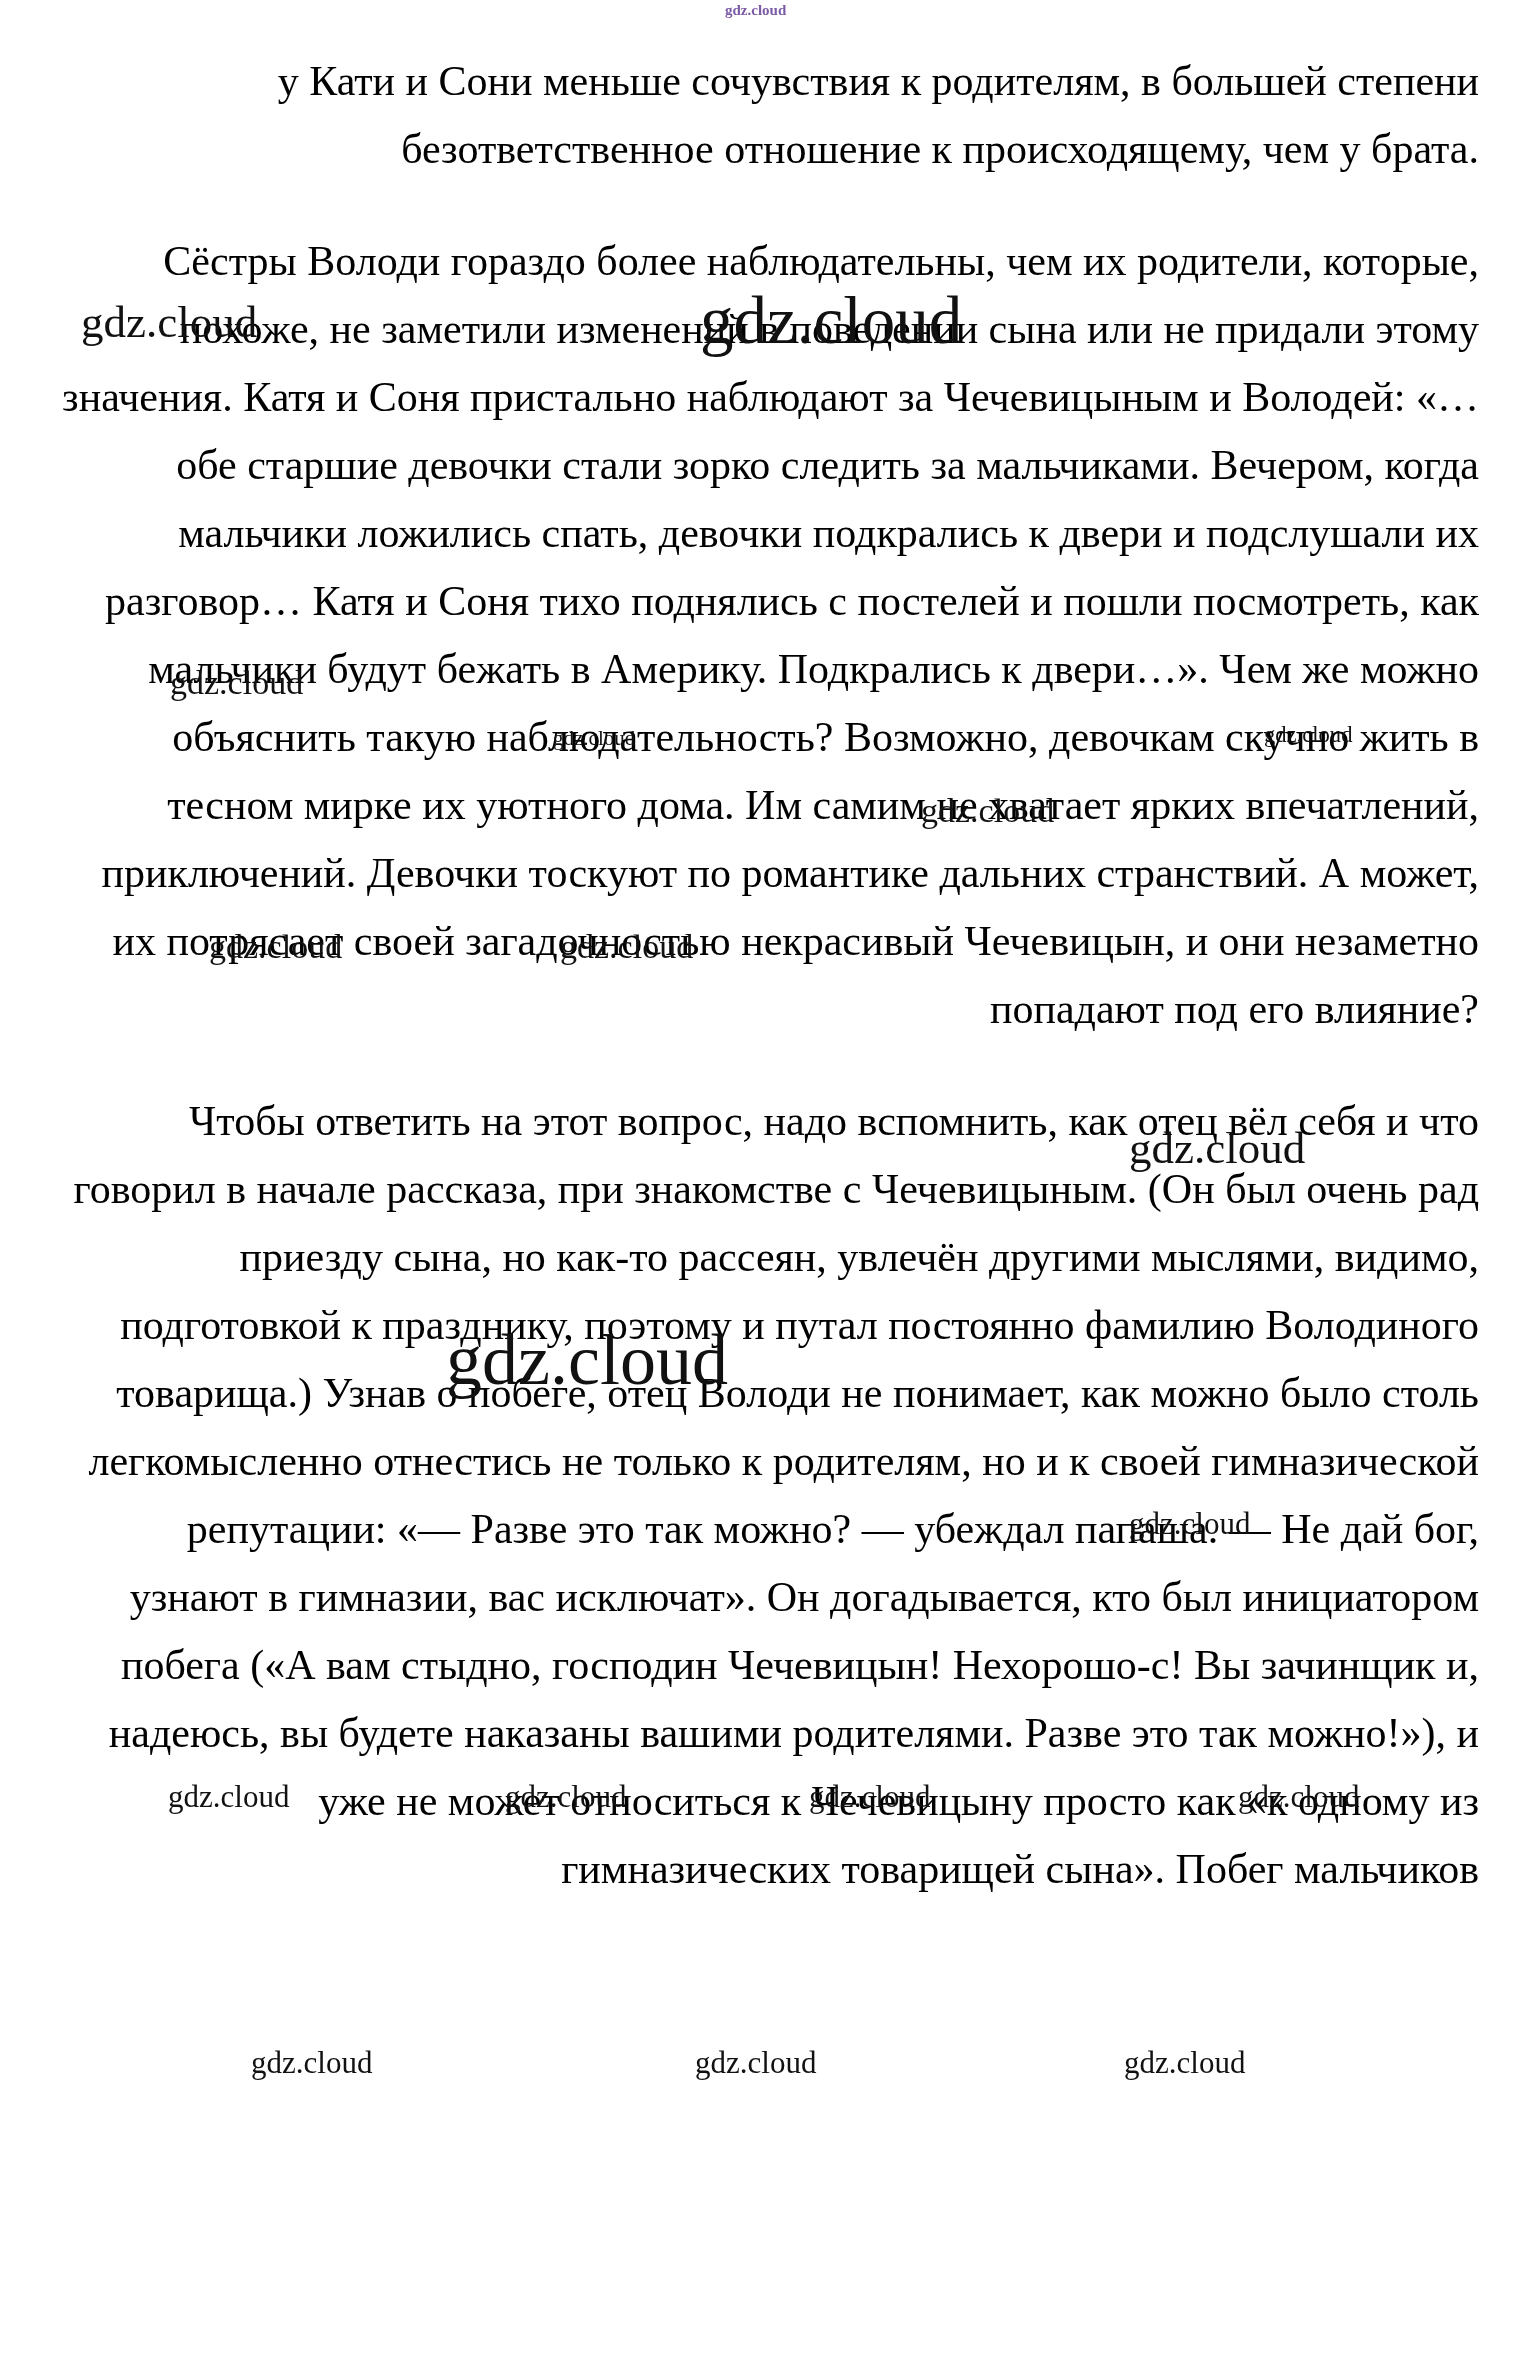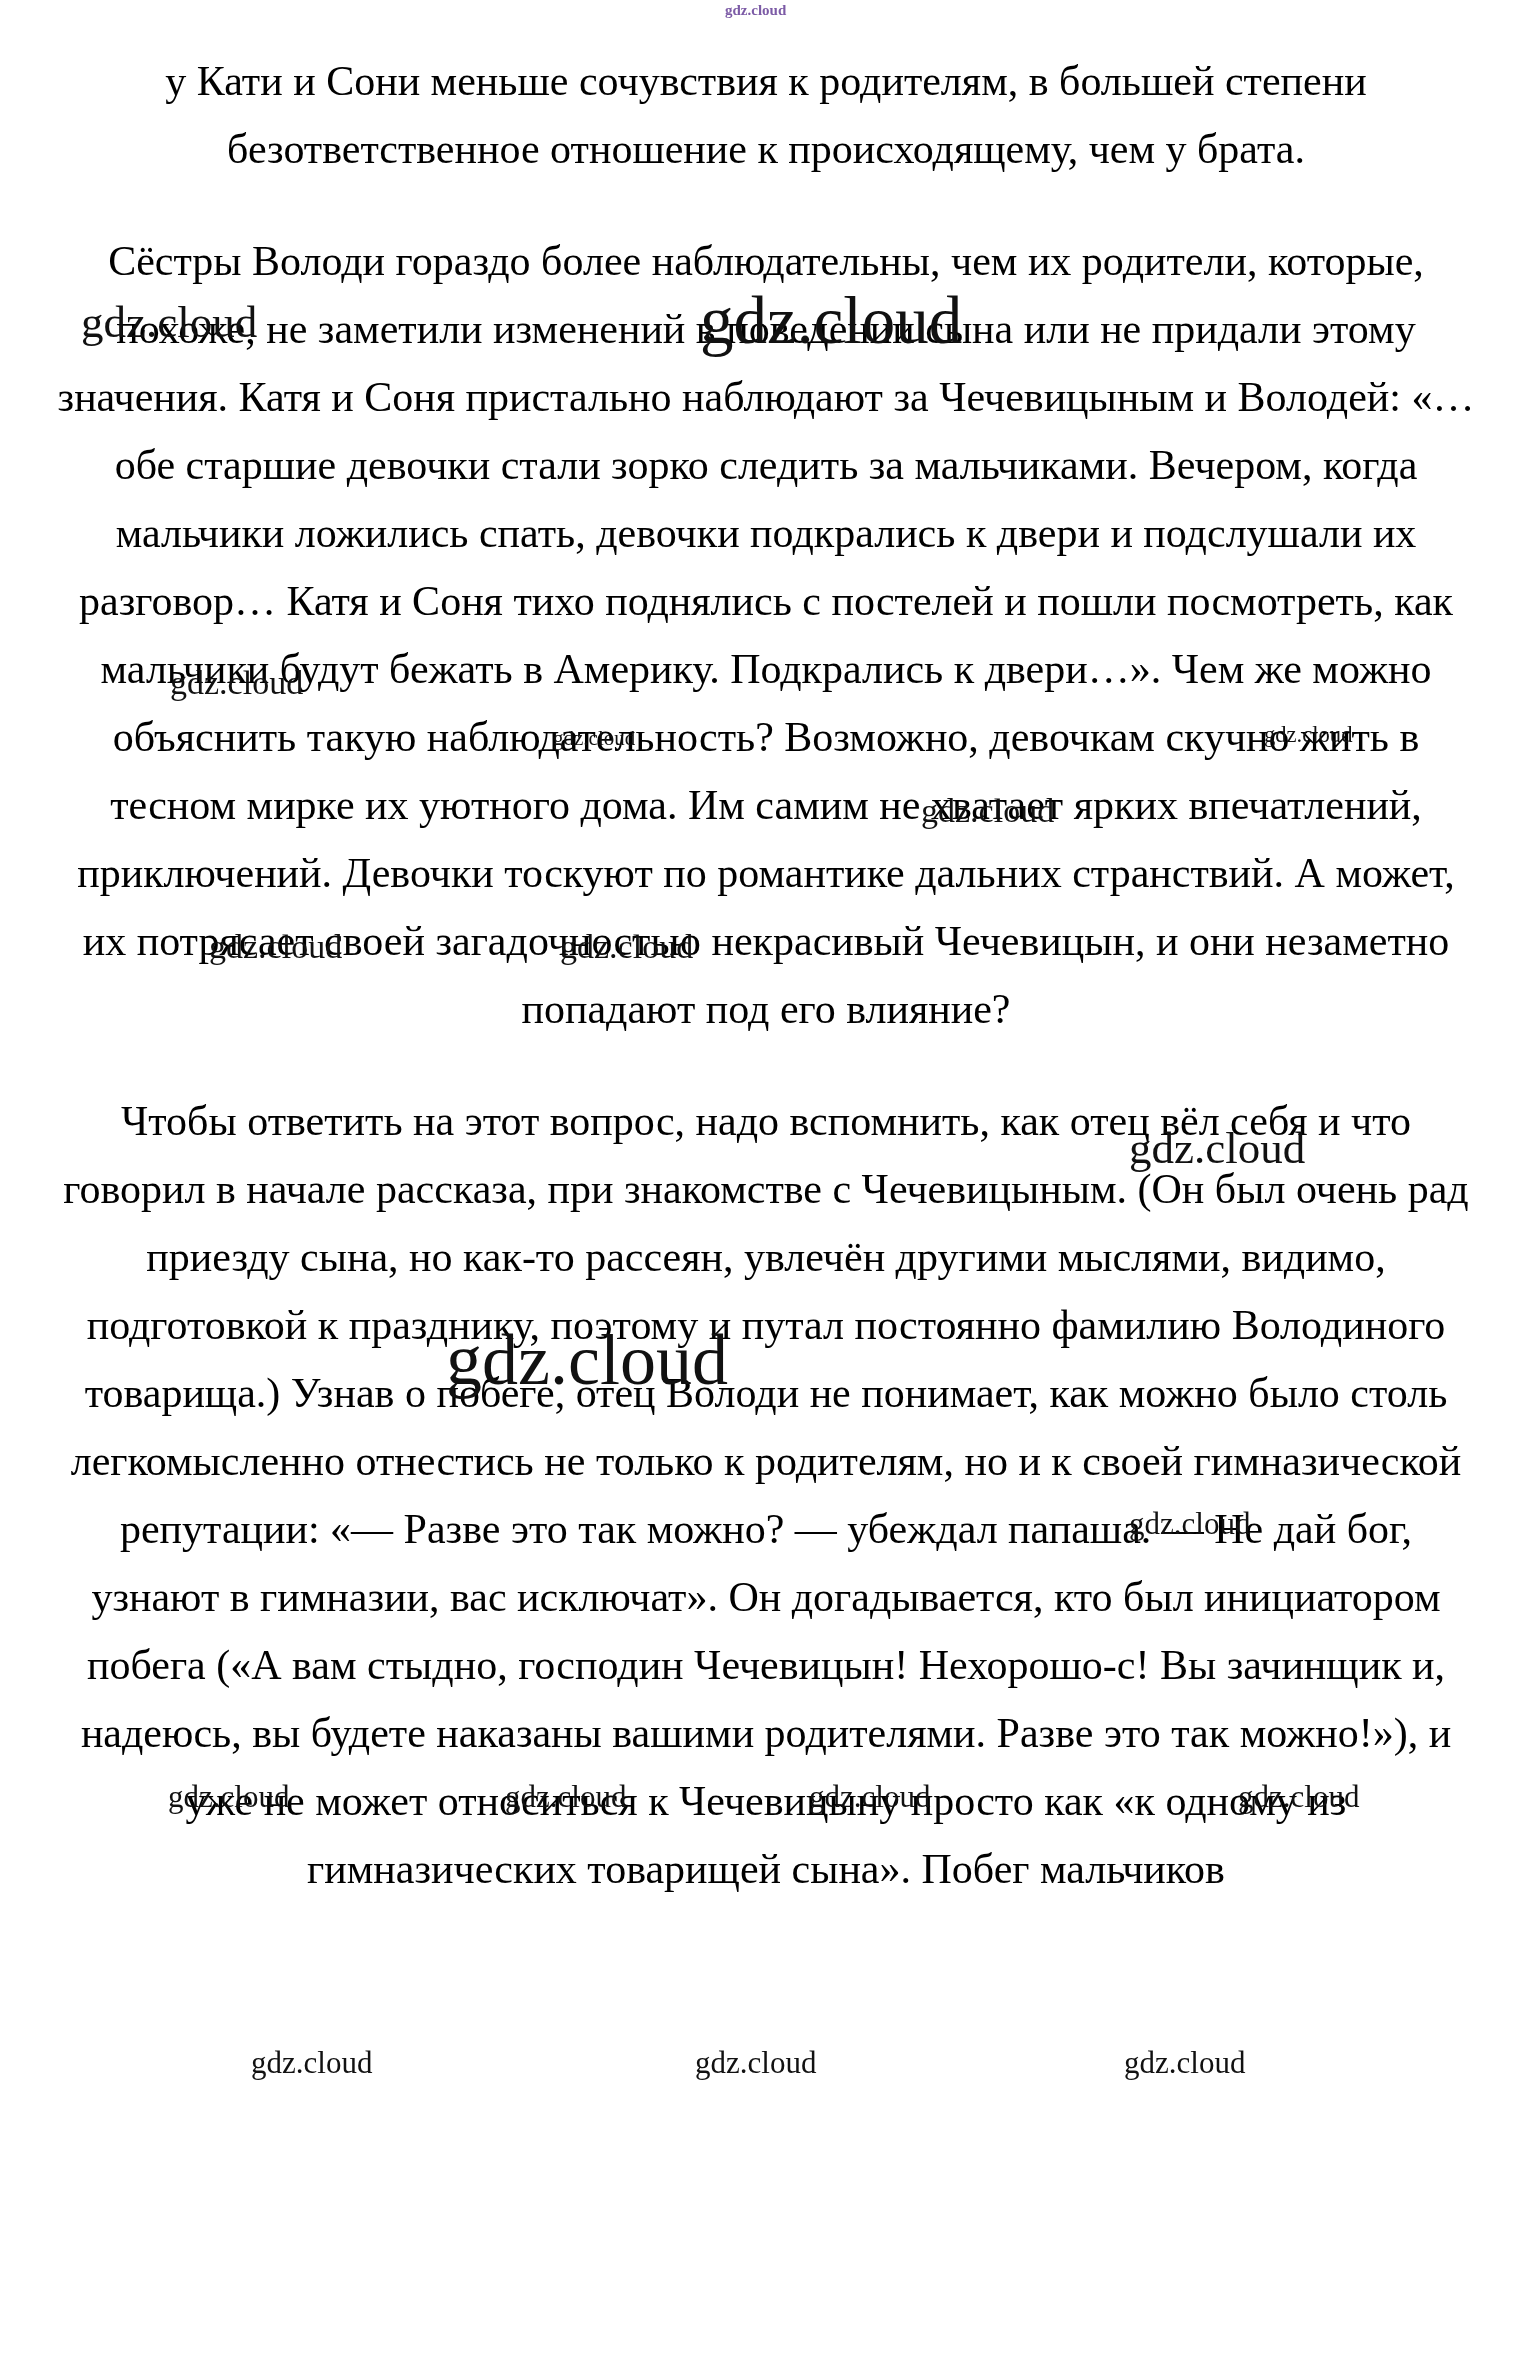--- a/index.html
+++ b/index.html
@@ -17,21 +17,21 @@
     font-family: "Liberation Serif", serif;
     color: #000000;
   }
   .text-col {
     position: absolute;
     left: 53px;
     top: 47px;
     width: 1426px;
     font-size: 42px;
     line-height: 68px;
-    text-align: center;
+    text-align: right;
     color: #000000;
   }
   .para {
     margin: 0;
     padding: 0;
   }
   .gap {
     margin-top: 44px;
   }
   

